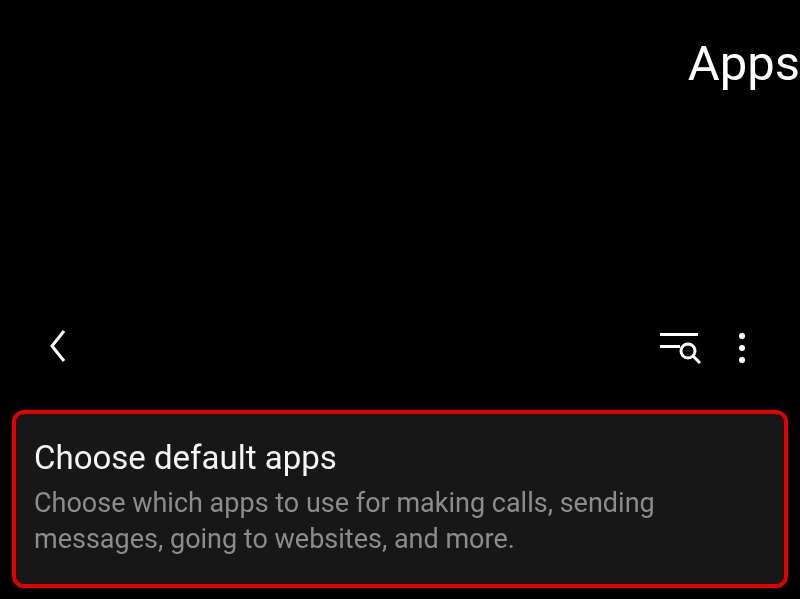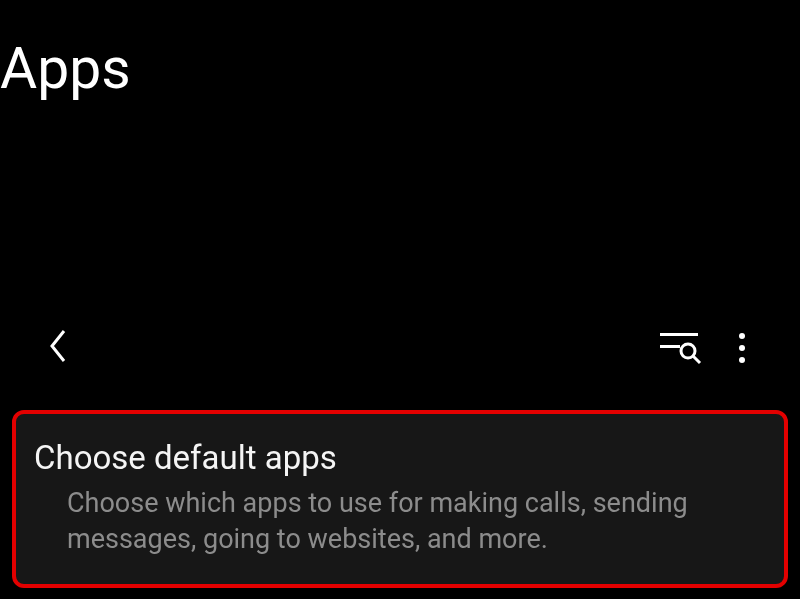--- a/index.html
+++ b/index.html
@@ -14,22 +14,22 @@
       font-family: -apple-system, BlinkMacSystemFont, 'Segoe UI', Roboto, sans-serif;
       color: #ffffff;
       overflow: hidden;
       position: relative;
     }
     .page-title {
       position: absolute;
       top: 35px;
       left: 0;
       right: 0;
-      text-align: left;
-      font-size: 57px;
+      text-align: right;
+      font-size: 49px;
       font-weight: 400;
       color: #ffffff;
     }
     .toolbar {
       position: absolute;
       top: 318px;
       left: 0;
       right: 0;
       height: 60px;
       display: flex;
@@ -117,21 +117,20 @@
       font-size: 33px;
       font-weight: 400;
       color: #f5f5f5;
       margin-bottom: 8px;
     }
     .card-description {
       font-size: 27px;
       font-weight: 400;
       color: #8c8c8c;
       line-height: 1.35;
-      margin-left: 33px;
     }
   </style>
 </head>
 <body>
 
 <div class="page-title">Apps</div>
 
 <div class="toolbar">
   <div class="toolbar-left">
     <div class="back-icon">

